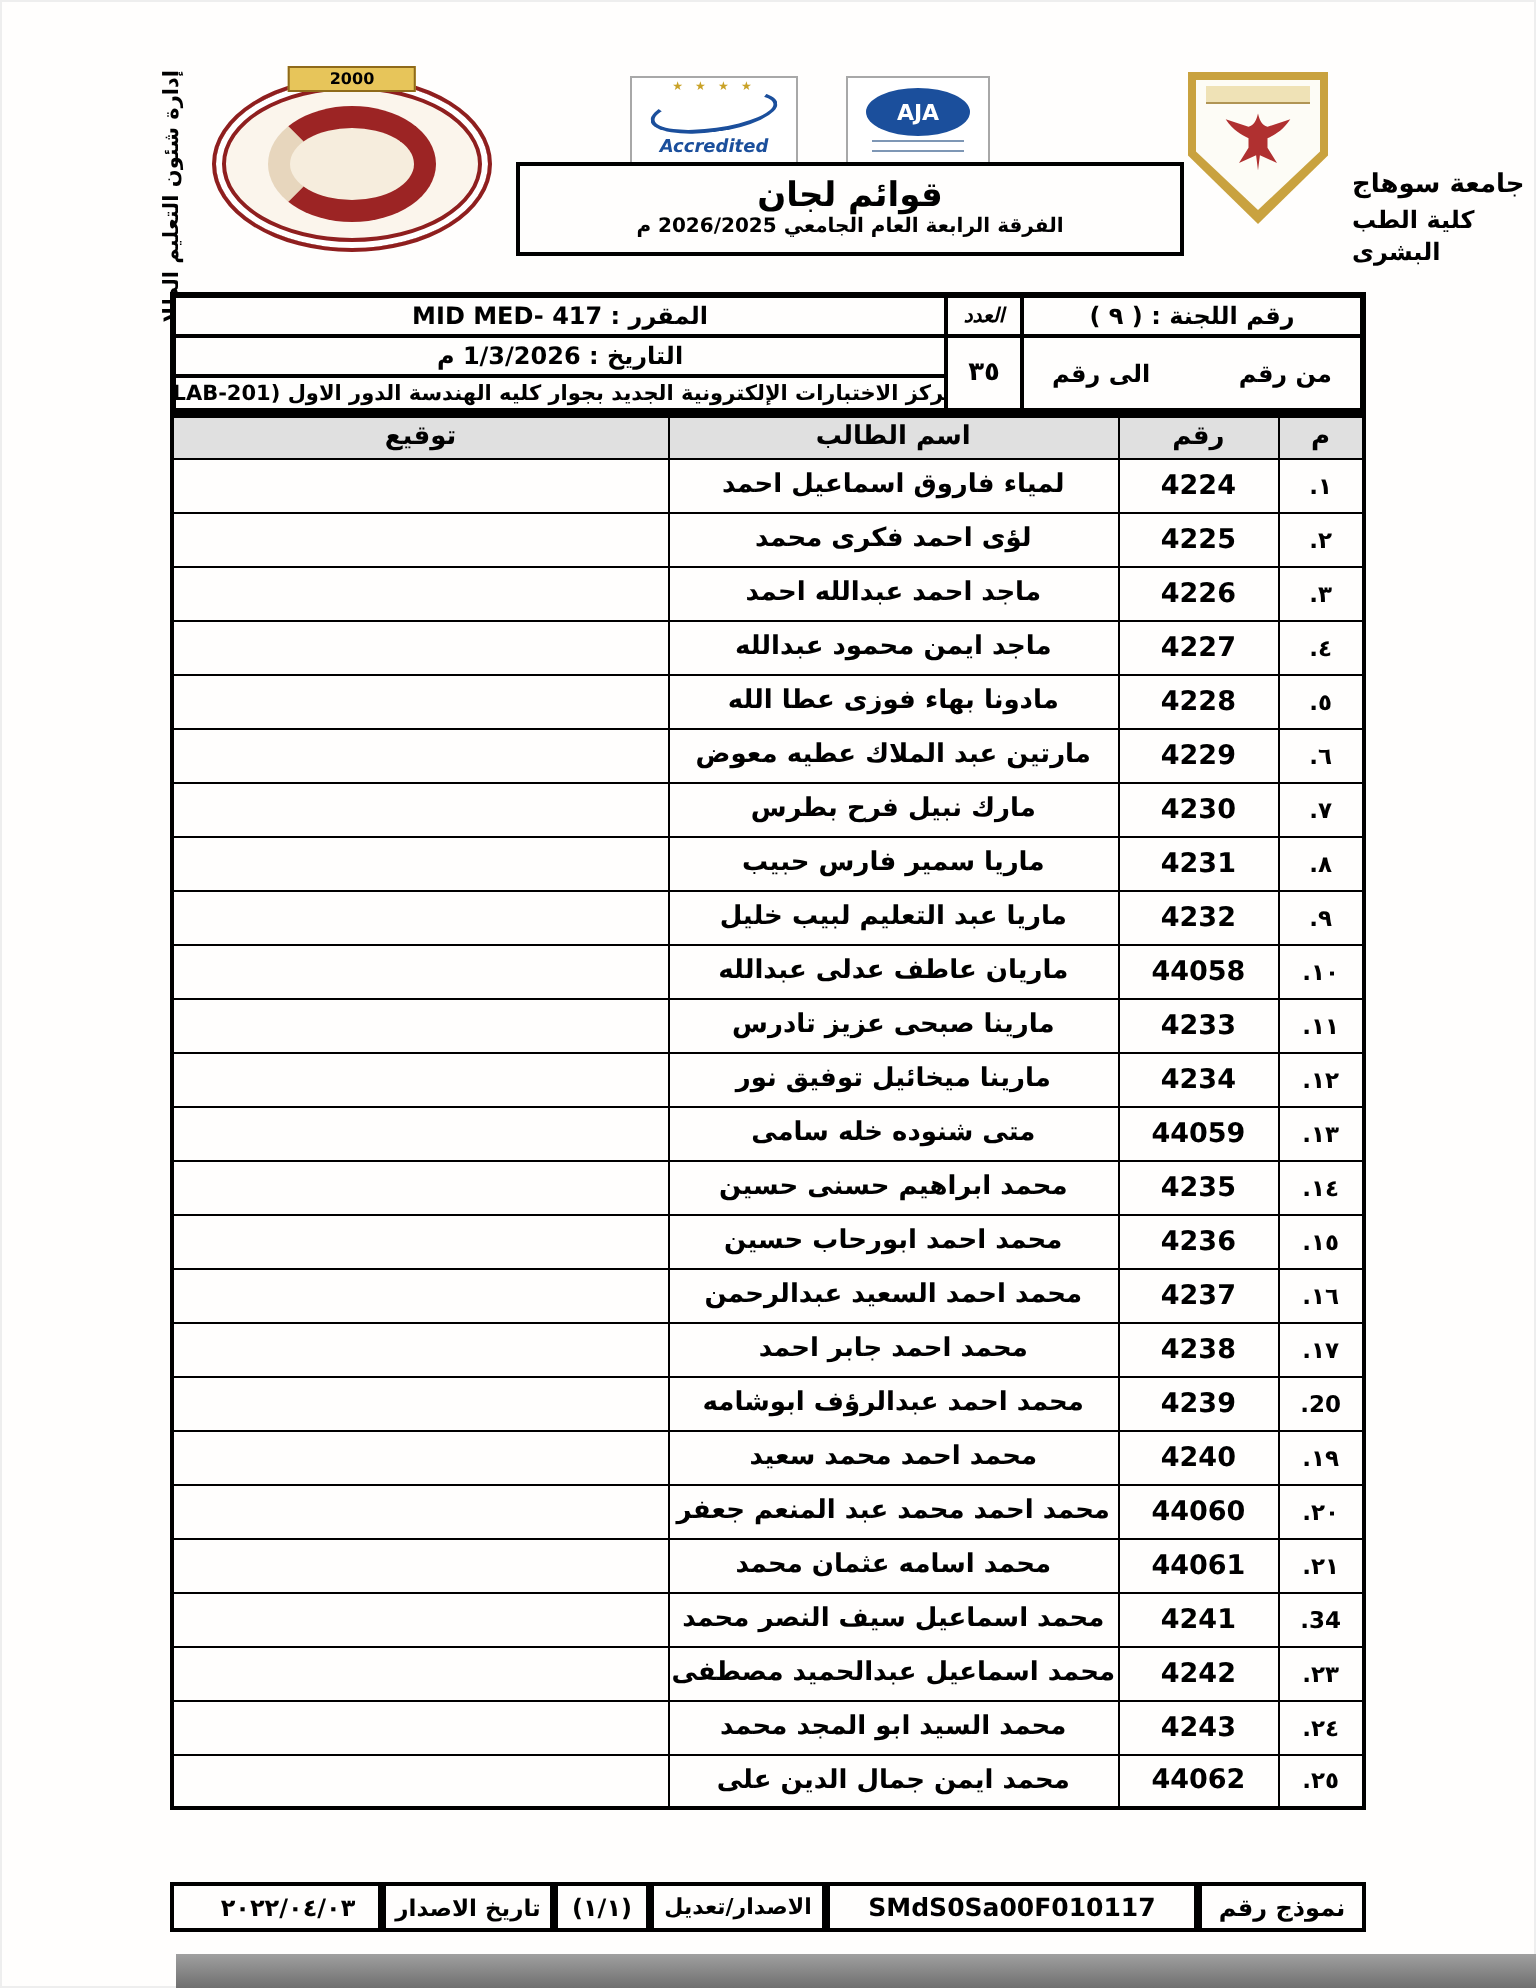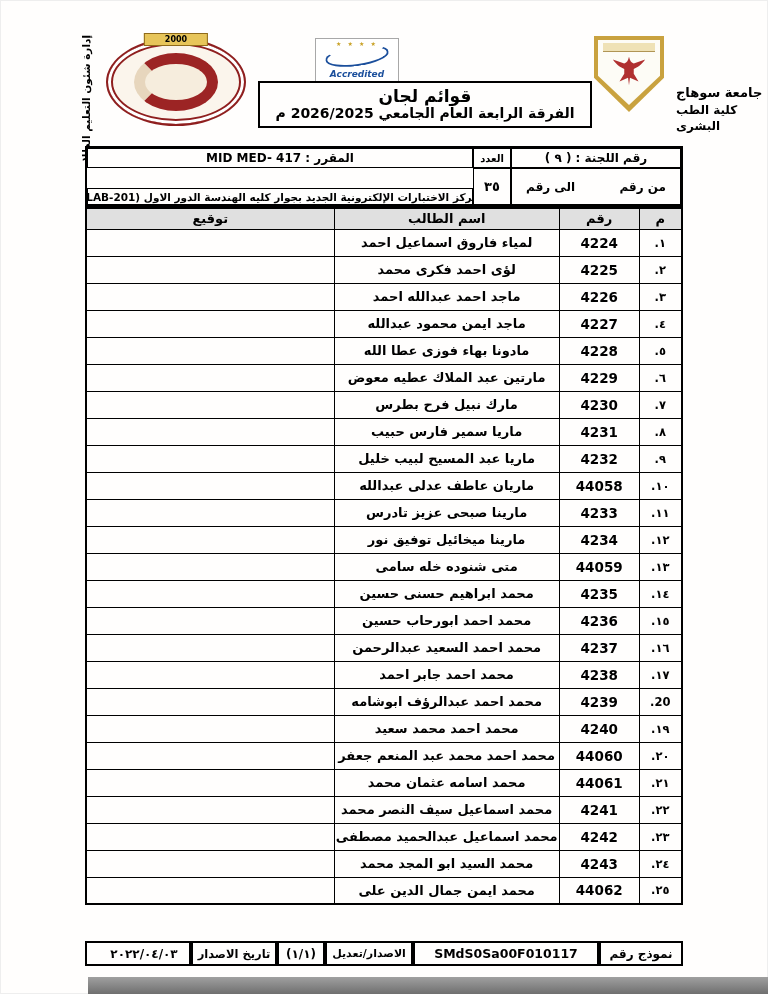--- a/index.html
+++ b/index.html
@@ -68,21 +68,21 @@
   }
   .aja-lines { width: 46px; height: 6px; border-top: 1px solid #7e97b5; border-bottom: 1px solid #7e97b5; }
 
   .title-box {
     position: absolute; left: 258px; top: 81px; width: 334px; height: 47px;
     border: 2px solid #000;
     display: flex; flex-direction: column; align-items: center; justify-content: center;
     background: #fffefd;
   }
   .doc-title { font-size: 17px; line-height: 1.1; }
-  .doc-subtitle { font-size: 14px; line-height: 1.2; }
+  .doc-subtitle { font-size: 10px; line-height: 1.2; }
 
   .shield { position: absolute; left: 594px; top: 36px; width: 70px; height: 76px; }
   .shield-outer {
     width: 100%; height: 100%; background: #c9a23f;
     clip-path: polygon(0 0, 100% 0, 100% 55%, 50% 100%, 0 55%);
     position: relative;
   }
   .shield-inner {
     position: absolute; left: 4px; top: 4px; right: 4px; bottom: 7px;
     background: #fdfcf6;
@@ -102,21 +102,21 @@
   .info-table {
     position: absolute; left: 85px; top: 146px; width: 598px;
     display: grid; direction: rtl;
     grid-template-columns: 170px 38px auto;
     grid-template-rows: 20px 20px 17px;
     border: 2px solid #000; background: #fffefd;
   }
   .info-cell { border: 1px solid #000; display: flex; align-items: center; justify-content: center; font-size: 12px; overflow: hidden; }
   .cell-committee   { grid-column: 1; grid-row: 1; }
   .cell-fromto      { grid-column: 1; grid-row: 2 / 4; justify-content: space-between; padding: 0 14px; }
-  .cell-count-label { grid-column: 2; grid-row: 1; font-size: 10px; }
+  .cell-count-label { grid-column: 2; grid-row: 1; font-size: 10px; font-style: italic; }
   .cell-count-value { grid-column: 2; grid-row: 2 / 4; font-size: 13px; }
   .cell-course      { grid-column: 3; grid-row: 1; }
   .cell-date        { grid-column: 3; grid-row: 2; }
   .cell-venue       { grid-column: 3; grid-row: 3; font-size: 10.5px; white-space: nowrap; }
 
   
   .students {
     position: absolute; left: 85px; top: 207px; width: 598px;
     border-collapse: collapse; direction: rtl;
     border: 2px solid #000; background: #fffefd;
@@ -164,20 +164,24 @@
     </div>
     <div class="seal-year">2000</div>
   </div>
 
   <div class="badges">
     <div class="badge badge-accredited">
       <div class="acc-stars"></div>
       <div class="acc-swoosh"></div>
       <div class="acc-text">Accredited</div>
     </div>
+    <div class="badge badge-aja">
+      <div class="aja-oval">AJA</div>
+      <div class="aja-lines"></div>
+    </div>
   </div>
 
   <div class="title-box">
     <div class="doc-title">قوائم لجان</div>
     <div class="doc-subtitle">الفرقة الرابعة العام الجامعي 2026/2025 م</div>
   </div>
 
   <div class="shield">
     <div class="shield-outer">
       <div class="shield-inner"></div>
@@ -194,20 +198,21 @@
 
   <div class="info-table">
     <div class="info-cell cell-committee">رقم اللجنة : ( ٩ )</div>
     <div class="info-cell cell-fromto">
       <span>من رقم</span>
       <span>الى رقم</span>
     </div>
     <div class="info-cell cell-count-label">العدد</div>
     <div class="info-cell cell-count-value">٣٥</div>
     <div class="info-cell cell-course">المقرر :  MID MED- 417</div>
+    <div class="info-cell cell-date">التاريخ : 1/3/2026 م</div>
     <div class="info-cell cell-venue">مركز الاختبارات الإلكترونية الجديد بجوار كليه الهندسة الدور الاول (LAB-201)</div>
   </div>
 
   <table class="students">
     <colgroup>
       <col style="width:43px">
       <col style="width:80px">
       <col style="width:226px">
       <col style="width:249px">
     </colgroup>
@@ -264,21 +269,21 @@
     </tr>
         <tr class="student-row">
       <td class="serial">٨.</td>
       <td class="number">4231</td>
       <td class="name">ماريا سمير فارس حبيب</td>
       <td class="sig"></td>
     </tr>
         <tr class="student-row">
       <td class="serial">٩.</td>
       <td class="number">4232</td>
-      <td class="name">ماريا عبد المسيح لبيب خليل</td>
+      <td class="name">ماريا عبد التعليم لبيب خليل</td>
       <td class="sig"></td>
     </tr>
         <tr class="student-row">
       <td class="serial">١٠.</td>
       <td class="number">44058</td>
       <td class="name">ماريان عاطف عدلى عبدالله</td>
       <td class="sig"></td>
     </tr>
         <tr class="student-row">
       <td class="serial">١١.</td>
@@ -340,21 +345,21 @@
       <td class="name">محمد احمد محمد عبد المنعم جعفر</td>
       <td class="sig"></td>
     </tr>
         <tr class="student-row">
       <td class="serial">٢١.</td>
       <td class="number">44061</td>
       <td class="name">محمد اسامه عثمان محمد</td>
       <td class="sig"></td>
     </tr>
         <tr class="student-row">
-      <td class="serial">٢٢.</td>
+      <td class="serial">34.</td>
       <td class="number">4241</td>
       <td class="name">محمد اسماعيل سيف النصر محمد</td>
       <td class="sig"></td>
     </tr>
         <tr class="student-row">
       <td class="serial">٢٣.</td>
       <td class="number">4242</td>
       <td class="name">محمد اسماعيل عبدالحميد مصطفى</td>
       <td class="sig"></td>
     </tr>

